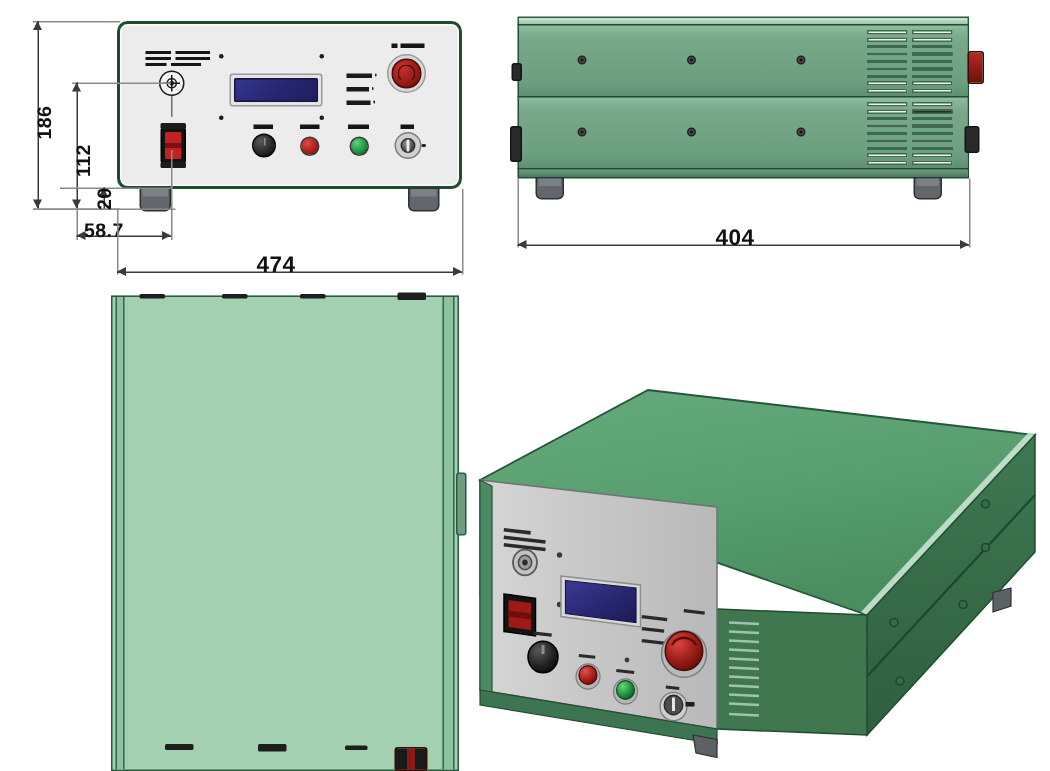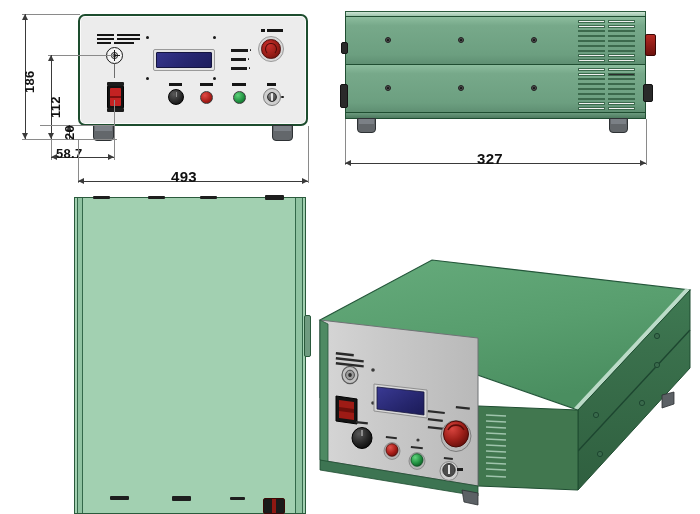--- a/index.html
+++ b/index.html
@@ -229,21 +229,21 @@
     <div class="dimline dimh" style="left:51px;top:157px;width:63px;"></div>
     <div class="arrow ar-l" style="left:51px;top:154px;"></div>
     <div class="arrow ar-r" style="left:108px;top:154px;"></div>
     <div class="dimtext" style="left:56px;top:146px;">58.7</div>
 
     <div class="extline extv" style="left:78px;top:139px;height:44px;"></div>
     <div class="extline extv" style="left:308px;top:126px;height:57px;"></div>
     <div class="dimline dimh" style="left:78px;top:181px;width:230px;"></div>
     <div class="arrow ar-l" style="left:78px;top:178px;"></div>
     <div class="arrow ar-r" style="left:302px;top:178px;"></div>
-    <div class="dimtext" style="left:171px;top:168px;font-size:15px;">493</div>
+    <div class="dimtext" style="left:171px;top:168px;font-size:15px;">474</div>
   </div>
 
   <div>
 
     <div class="sv-top" style="left:345px;top:11px;width:301px;height:6px;"></div>
 
     <div class="sv-panel" style="left:345px;top:16px;width:301px;height:49px;"></div>
 
     <div class="sv-panel" style="left:345px;top:64px;width:301px;height:49px;"></div>
 
@@ -311,21 +311,21 @@
     <div class="darkport" style="left:340px;top:84px;width:6px;height:22px;"></div>
 
     <div class="foot" style="left:357px;top:118px;width:17px;height:13px;"></div>
     <div class="foot" style="left:609px;top:118px;width:17px;height:13px;"></div>
 
     <div class="extline extv" style="left:345px;top:119px;height:46px;"></div>
     <div class="extline extv" style="left:646px;top:119px;height:46px;"></div>
     <div class="dimline dimh" style="left:345px;top:163px;width:301px;"></div>
     <div class="arrow ar-l" style="left:345px;top:160px;"></div>
     <div class="arrow ar-r" style="left:640px;top:160px;"></div>
-    <div class="dimtext" style="left:477px;top:150px;font-size:15px;">327</div>
+    <div class="dimtext" style="left:477px;top:150px;font-size:15px;">404</div>
   </div>
 
   <div>
     <div class="tv-body" style="left:74px;top:197px;width:232px;height:317px;"></div>
     <div class="tv-edge" style="left:77px;top:198px;width:6px;height:315px;"></div>
     <div class="tv-edge" style="left:295px;top:198px;width:8px;height:315px;"></div>
 
     <div class="tv-tab" style="left:93px;top:196px;width:17px;height:3px;"></div>
     <div class="tv-tab" style="left:148px;top:196px;width:17px;height:3px;"></div>
     <div class="tv-tab" style="left:200px;top:196px;width:17px;height:3px;"></div>

